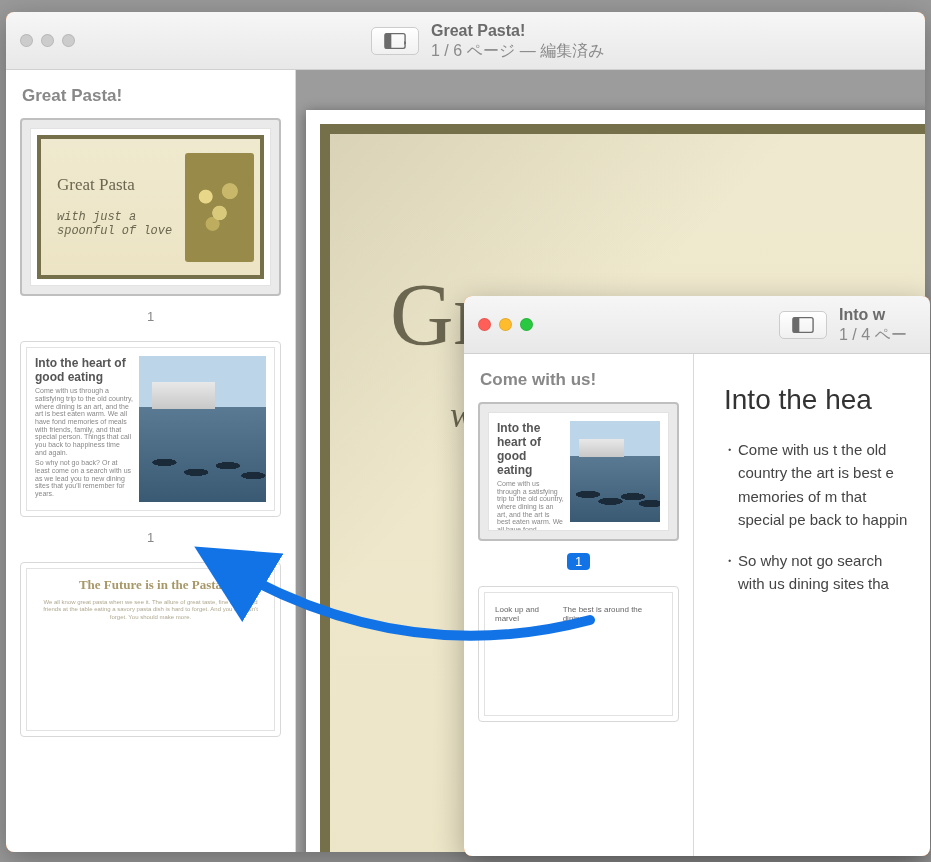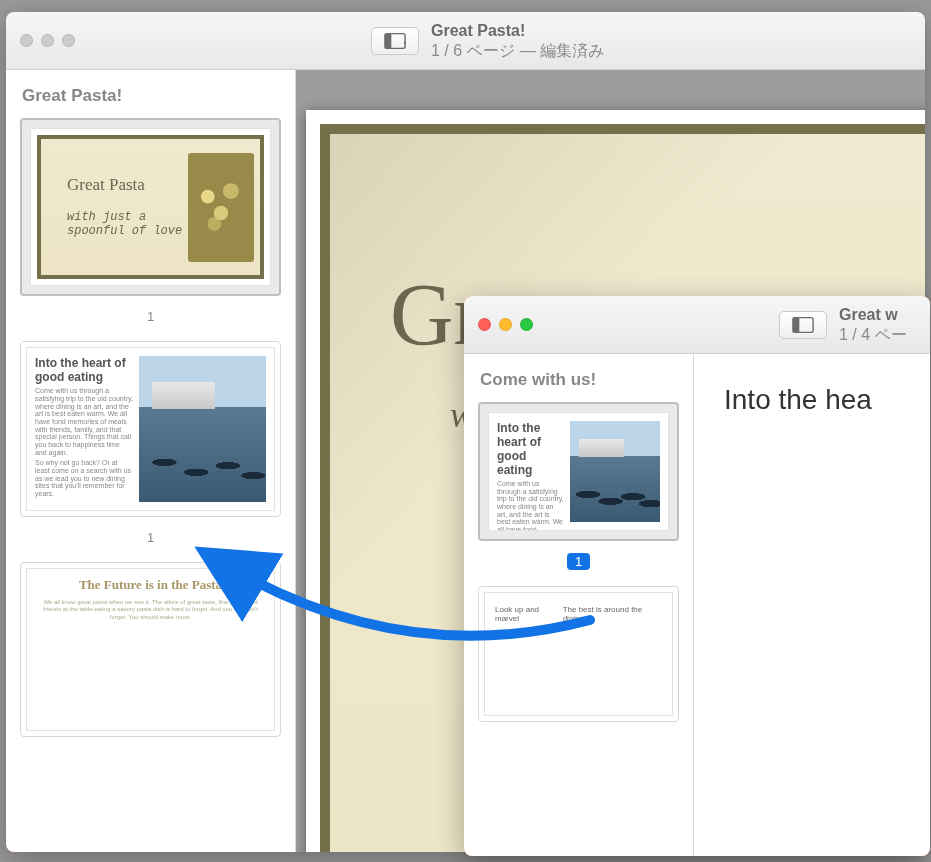--- a/index.html
+++ b/index.html
@@ -86,21 +86,21 @@
 .sub-title { font-family: 'Brush Script MT', cursive; font-size:36px; color:#6a6650;
   position:absolute; top:260px; left:120px; font-style:italic;}
 
 
 .t1 {
   background: linear-gradient(#efe9cf,#ece4c4);
   border:4px solid #75704a;
   position:absolute; inset:6px;
   display:flex; align-items:center;
 }
-.t1 .ttxt { font-family:Georgia,serif; color:#6a6650; font-size:17px; padding-left:26px; line-height:1.2;}
+.t1 .ttxt { font-family:Georgia,serif; color:#6a6650; font-size:17px; padding-left:16px; line-height:1.2;}
 .t1 .ttxt small{ display:block; font-family:Liberation Mono, monospace; font-size:12px; font-style:italic; margin-top:14px;}
 .t1 .pasta {
   width:50%; height:80%; margin-left:auto; margin-right:6px;
   background:
     radial-gradient(circle at 30% 40%, #e8d788 8%, transparent 9%),
     radial-gradient(circle at 50% 55%, #d9c97a 10%, transparent 11%),
     radial-gradient(circle at 65% 35%, #c9b86a 9%, transparent 10%),
     radial-gradient(circle at 40% 65%, #bead5f 8%, transparent 9%),
     #988b4a;
   border-radius:3px;
@@ -260,21 +260,21 @@
       <div class="dot g"></div>
     </div>
     <div style="width:210px"></div>
     <div class="tb-btn">
       <svg viewBox="0 0 24 18">
           <rect x="1" y="1" width="22" height="16" rx="2" fill="none" stroke="#6b6b6b" stroke-width="1.5"></rect>
           <rect x="1" y="1" width="7" height="16" fill="#6b6b6b"></rect>
         </svg>
     </div>
     <div class="title-block">
-      <span class="big">Great w</span>
+      <span class="big">Into w</span>
       <span class="sub">1 / 4 ペー</span>
     </div>
   </div>
   <div class="body">
     <div class="sidebar">
       <h2>Come with us!</h2>
 
       <div class="thumb-wrap sel">
         <div class="thumb">
           <div class="t2">
@@ -297,20 +297,24 @@
               <span>Look up and marvel</span>
               <span>The best is around the dining</span>
             </div>
           </div>
         </div>
       </div>
     </div>
 
     <div class="content2">
       <h1>Into the hea</h1>
+      <ul>
+        <li>Come with us t the old country the art is best e memories of m that special pe back to happin</li>
+        <li>So why not go search with us dining sites tha</li>
+      </ul>
     </div>
   </div>
 </div>
 
 <svg class="arrow-overlay">
   <defs>
     <marker id="ah" markerWidth="8" markerHeight="8" refX="5" refY="4" orient="auto">
       <path d="M0,0 L8,4 L0,8 z" fill="#1273e6"></path>
     </marker>
   </defs>

